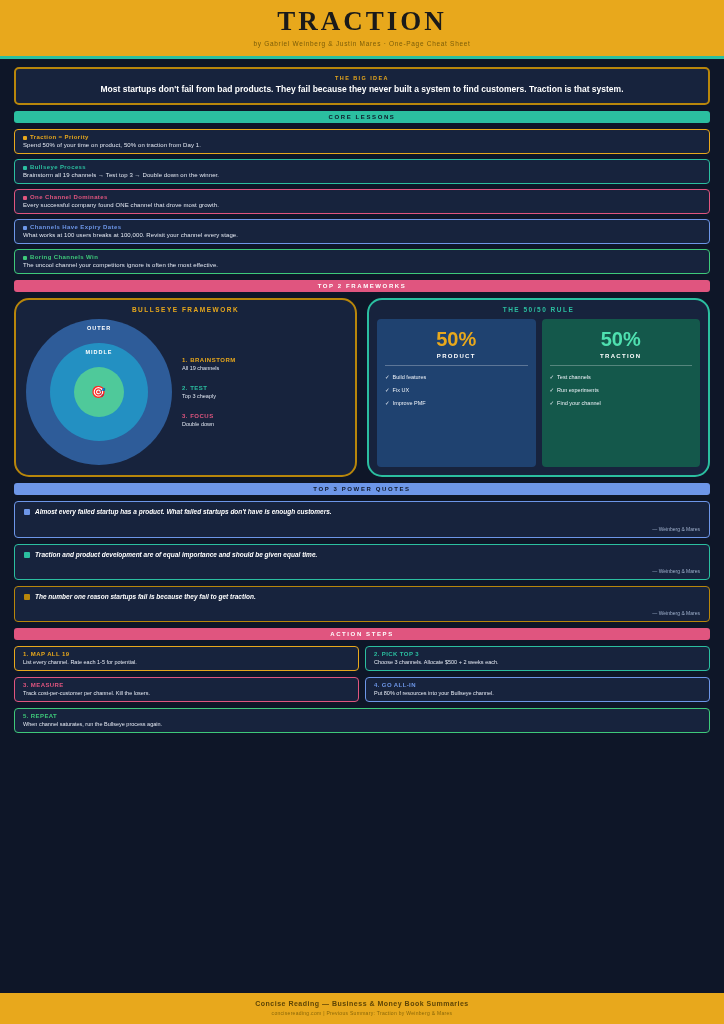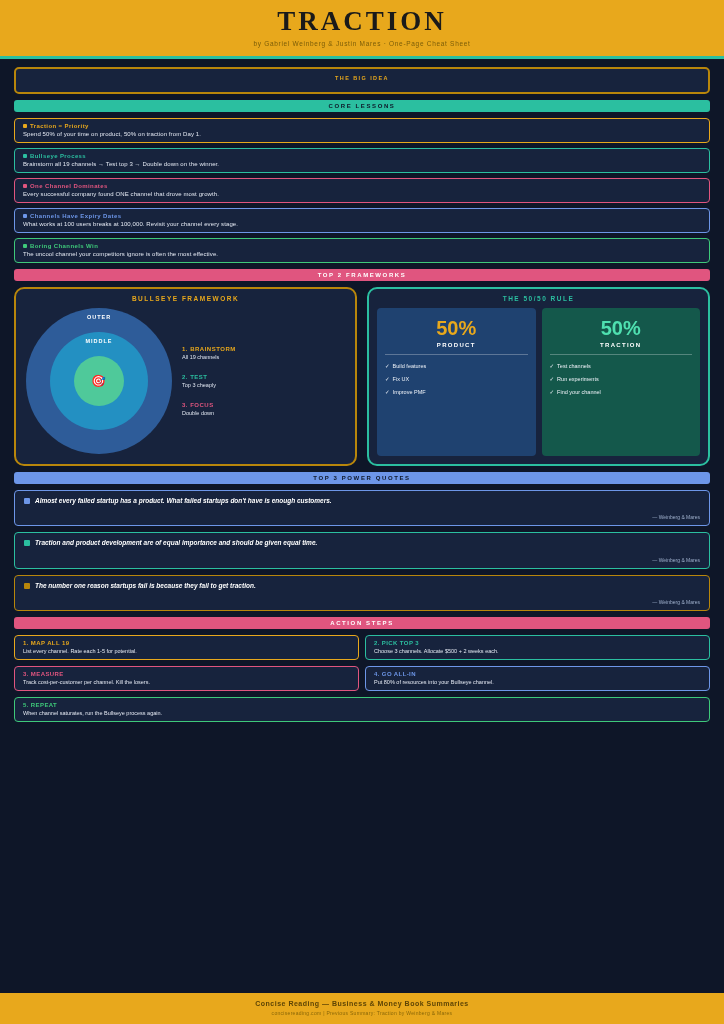--- a/index.html
+++ b/index.html
@@ -65,21 +65,21 @@
     background:#17233d; border-radius:4px; border:1.5px solid #555;
     padding:4px 8px 5px;
   }
   .lesson .t { font-size:6px; font-weight:bold; letter-spacing:.4px; margin-bottom:2px; }
   .lesson .d { font-size:6px; color:#e3e8f2; letter-spacing:.1px; }
   .lesson .t .sq { display:inline-block; width:4px; height:4px; margin-right:3px; vertical-align:middle; border-radius:1px; }
 
   
   .fw-row { display:flex; gap:10px; }
   .fw {
-    flex:1; border-radius:10px; padding:6px 8px 8px; background:#17233d;
+    flex:1; border-radius:15px; padding:6px 8px 8px; background:#17233d;
   }
   .fw-title { text-align:center; font-size:6.5px; font-weight:bold; letter-spacing:1.5px; margin-bottom:6px; }
 
   .bull-wrap { display:flex; align-items:center; gap:4px; padding:0 2px; }
   .bulls { position:relative; width:146px; height:146px; flex:none; }
   .ring { position:absolute; border-radius:50%; display:flex; justify-content:center; }
   .ring1 { inset:0; background:#2e5c99; }
   .ring2 { inset:24px; background:#2390c2; }
   .ring3 { inset:48px; background:#4fc99a; }
   .ring-lab { font-size:5.5px; font-weight:bold; letter-spacing:1px; color:#ffffff; margin-top:6px; }
@@ -126,20 +126,21 @@
 
   <div class="header">
     <h1>TRACTION</h1>
     <div class="sub">by Gabriel Weinberg &amp; Justin Mares   ·   One-Page Cheat Sheet</div>
   </div>
 
   <div class="body">
 
     <div class="hero">
       <div class="tag">THE BIG IDEA</div>
+      <div class="line">Most startups don't fail from bad products. They fail because they never built a system to find customers. Traction is that system.</div>
     </div>
 
     <div class="banner teal">CORE LESSONS</div>
     <div class="lessons" id="lessons">
         <div class="lesson" style="border-color: rgb(232, 168, 28);">
           <div class="t" style="color:#e8a81c"><span class="sq" style="background:#e8a81c"></span><span>Traction = Priority</span></div>
           <div class="d">Spend 50% of your time on product, 50% on traction from Day 1.</div>
         </div>
         <div class="lesson" style="border-color: rgb(43, 191, 160);">
           <div class="t" style="color:#2bbfa0"><span class="sq" style="background:#2bbfa0"></span><span>Bullseye Process</span></div>

